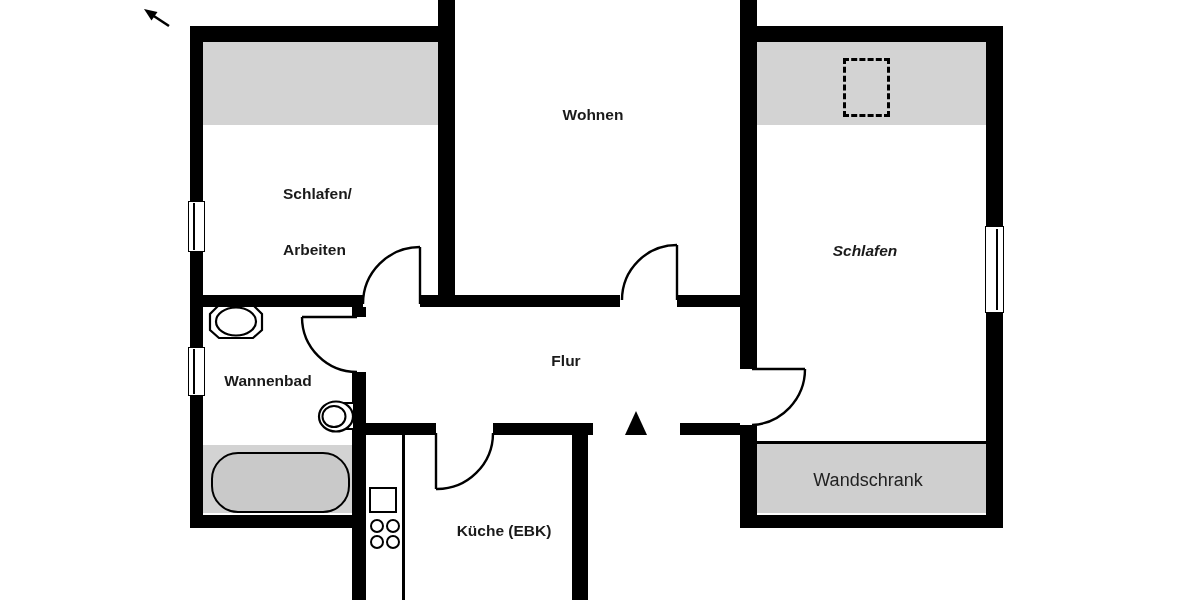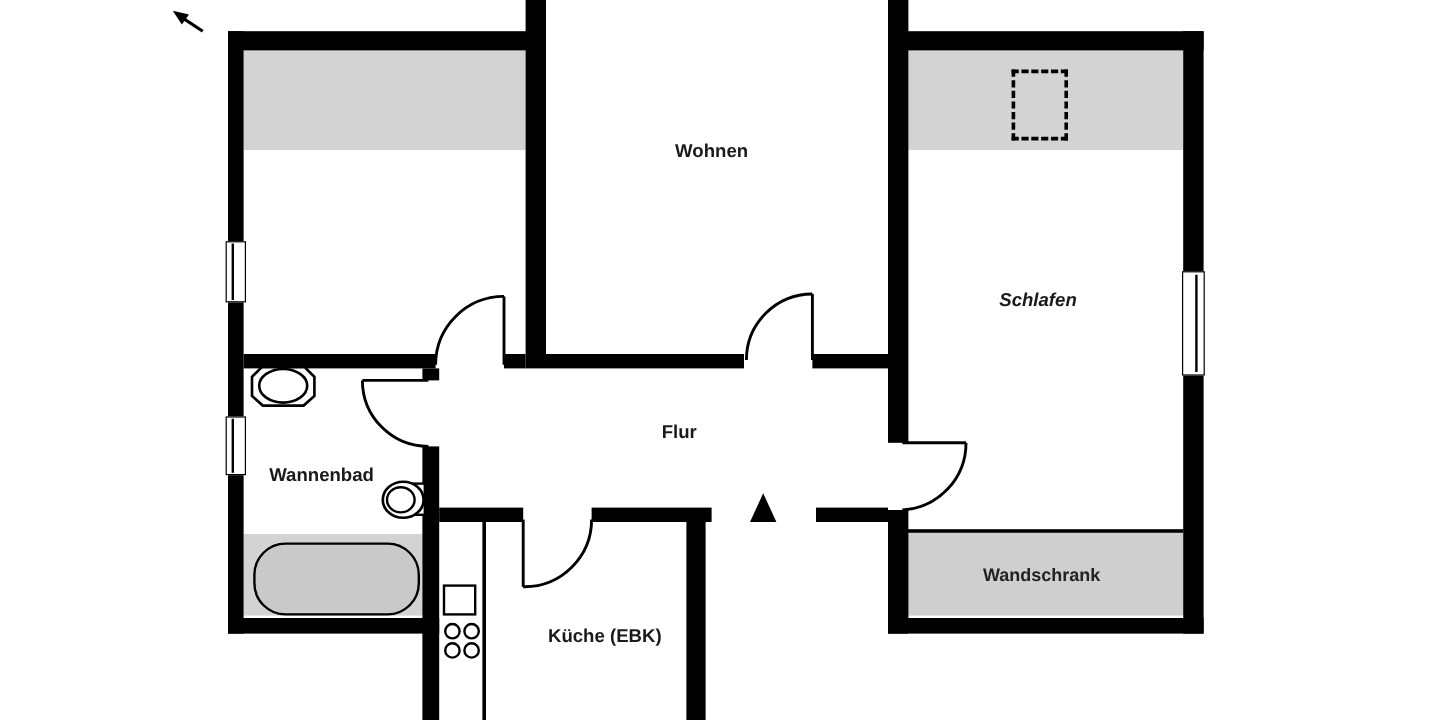--- a/index.html
+++ b/index.html
@@ -6,21 +6,21 @@
   .canvas{
     position:relative;width:1200px;height:600px;background:#ffffff;overflow:hidden;
     font-family:"Liberation Sans","DejaVu Sans",sans-serif;
   }
   .wall{position:absolute;background:#000000;}
   .band{position:absolute;background:#d3d3d3;}
   .label{
     position:absolute;color:#1a1a1a;font-weight:700;font-size:15.5px;
     line-height:18.5px;white-space:pre;text-align:center;
   }
-  .label.light{font-weight:700;font-size:15px;color:#222;}
+  .label.light{font-weight:400;font-size:18px;color:#222;}
   .window{position:absolute;background:#ffffff;border:1.2px solid #000;box-sizing:border-box;}
   .window .pane{position:absolute;background:#000;}
   .dashedbox{position:absolute;border:3px dashed #000;box-sizing:border-box;background:transparent;}
   .tub{position:absolute;background:#c9c9c9;border:2.5px solid #000;border-radius:27px;box-sizing:border-box;}
   .stove-square{position:absolute;background:#fff;border:2.5px solid #000;box-sizing:border-box;}
   .burner{position:absolute;width:14px;height:14px;border:2.5px solid #000;border-radius:50%;box-sizing:border-box;background:#fff;}
   .thinline{position:absolute;background:#000;}
   svg.overlay{position:absolute;left:0;top:0;pointer-events:none;}
 </style>
 </head>
@@ -102,20 +102,24 @@
 
   <div class="tub" style="left: 211px; top: 452px; width: 139px; height: 61px; background-color: rgb(201, 201, 201);"></div>
 
   <div class="thinline" style="left:402px;top:433px;width:3px;height:167px;"></div>
   <div class="stove-square" style="left:369px;top:487px;width:28px;height:26px;"></div>
   <div class="burner" style="left:370px;top:519px;"></div>
   <div class="burner" style="left:386px;top:519px;"></div>
   <div class="burner" style="left:370px;top:535px;"></div>
   <div class="burner" style="left:386px;top:535px;"></div>
 
-  <div class="label" style="left:543px;top:118px;width:100px;">Wohnen</div>
+  <div class="label" style="left:283px;top:148px;text-align:left;">
+    <div>Schlafen/</div>
+    <div>Arbeiten</div>
+  </div>
+  <div class="label" style="left:543px;top:106px;width:100px;">Wohnen</div>
   <div class="label" style="left:815px;top:242px;width:100px;font-style:italic;">Schlafen</div>
   <div class="label" style="left:526px;top:352px;width:80px;">Flur</div>
-  <div class="label" style="left:208px;top:372px;width:120px;margin-top:16px;">Wannenbad</div>
+  <div class="label" style="left:208px;top:372px;width:120px;">Wannenbad</div>
   <div class="label" style="left:434px;top:522px;width:140px;">Küche (EBK)</div>
   <div class="label light" style="left:788px;top:471px;width:160px;">Wandschrank</div>
 
 </div>
 
 </body></html>

